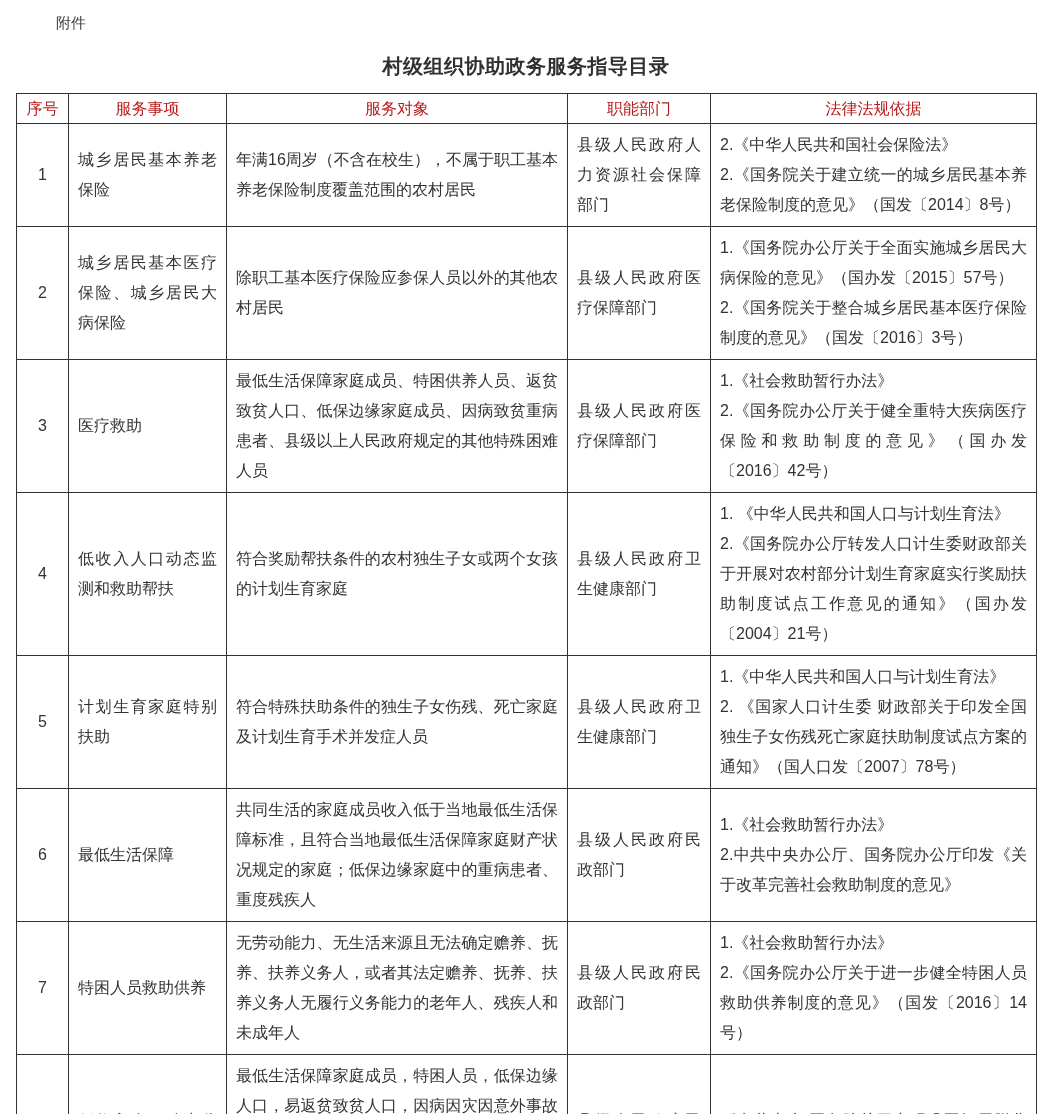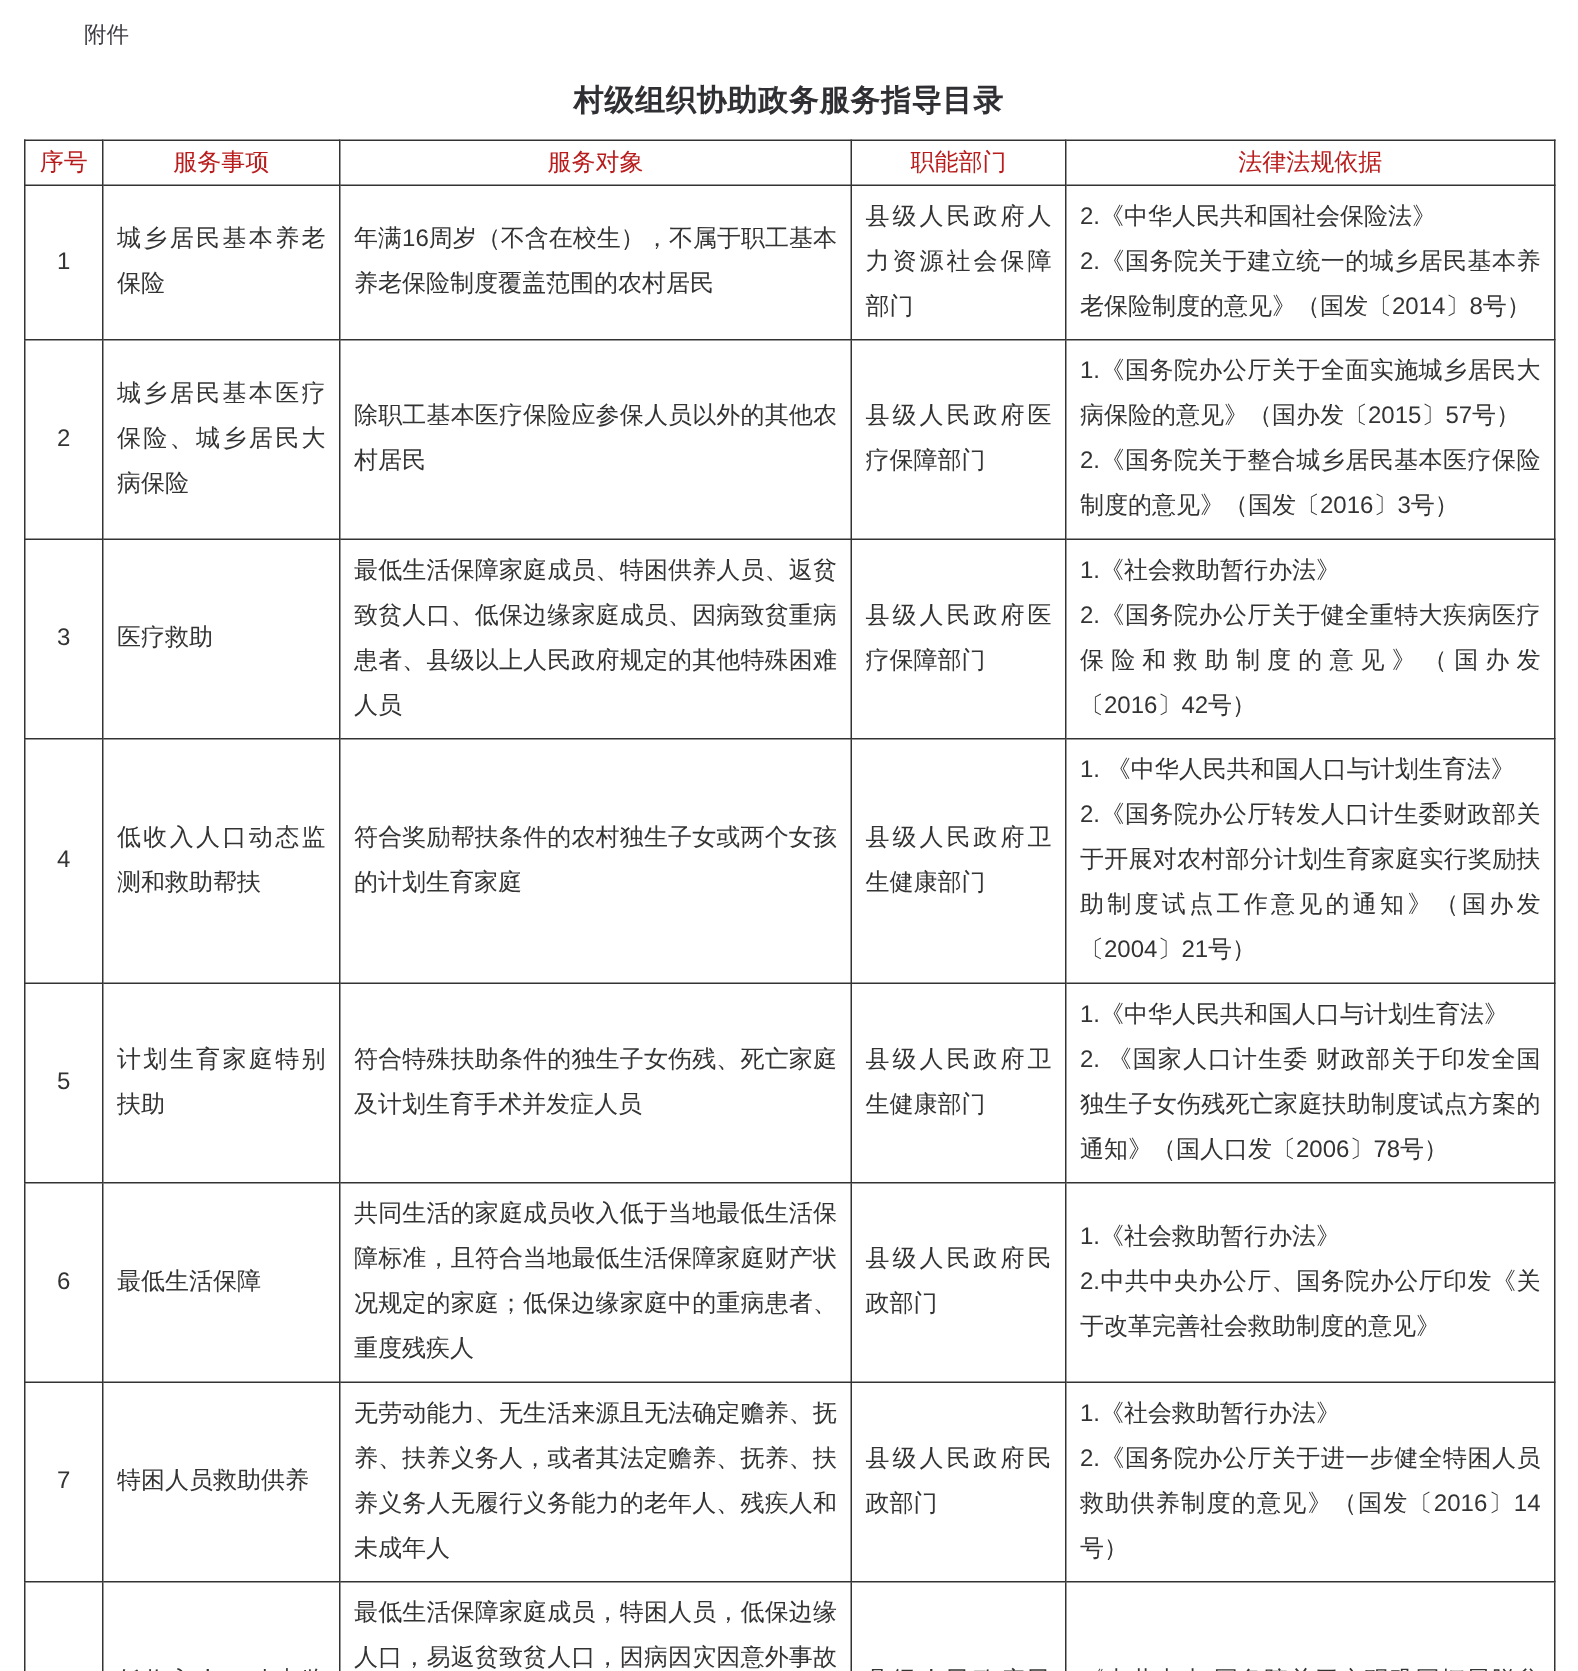--- a/index.html
+++ b/index.html
@@ -133,21 +133,21 @@
           <div>2.《国务院办公厅转发人口计生委财政部关于开展对农村部分计划生育家庭实行奖励扶助制度试点工作意见的通知》（国办发〔2004〕21号）</div>
         </td>
       </tr>
       <tr>
         <td class="cell-no">5</td>
         <td class="cell-item">计划生育家庭特别扶助</td>
         <td class="cell-target">符合特殊扶助条件的独生子女伤残、死亡家庭及计划生育手术并发症人员</td>
         <td class="cell-dept">县级人民政府卫生健康部门</td>
         <td class="cell-legal">
           <div>1.《中华人民共和国人口与计划生育法》</div>
-          <div>2. 《国家人口计生委 财政部关于印发全国独生子女伤残死亡家庭扶助制度试点方案的通知》（国人口发〔2006〕78号）</div>
+          <div>2. 《国家人口计生委 财政部关于印发全国独生子女伤残死亡家庭扶助制度试点方案的通知》（国人口发〔2007〕78号）</div>
         </td>
       </tr>
       <tr>
         <td class="cell-no">6</td>
         <td class="cell-item">最低生活保障</td>
         <td class="cell-target">共同生活的家庭成员收入低于当地最低生活保障标准，且符合当地最低生活保障家庭财产状况规定的家庭；低保边缘家庭中的重病患者、重度残疾人</td>
         <td class="cell-dept">县级人民政府民政部门</td>
         <td class="cell-legal">
           <div>1.《社会救助暂行办法》</div>
           <div>2.中共中央办公厅、国务院办公厅印发《关于改革完善社会救助制度的意见》</div>

